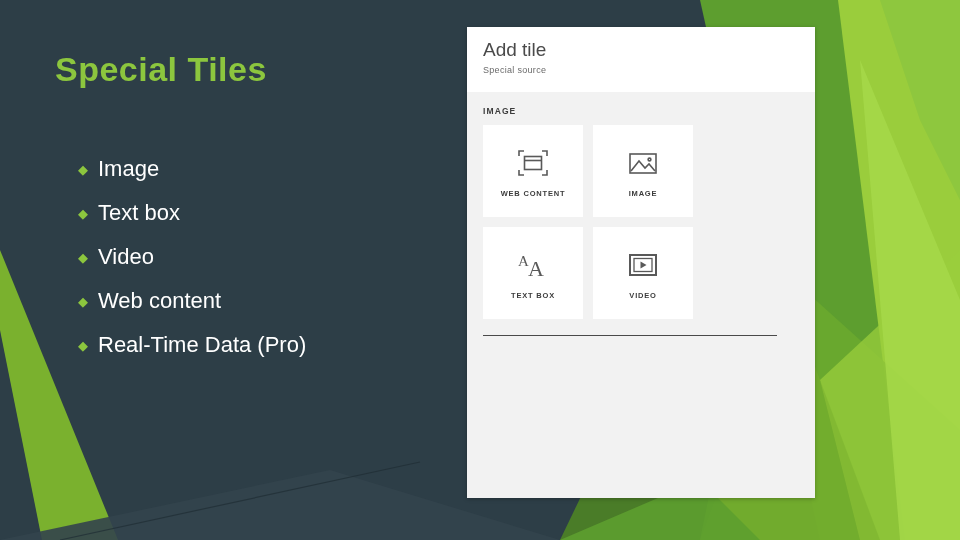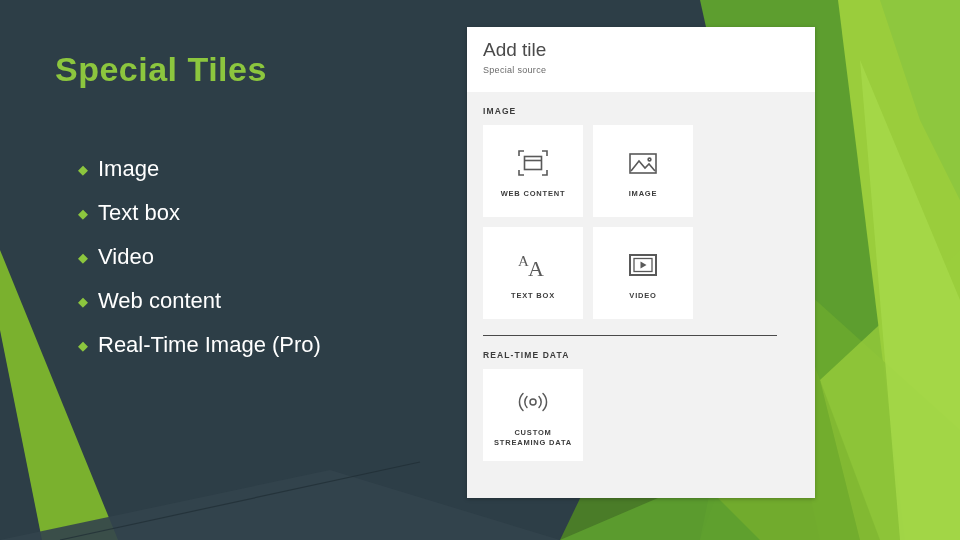--- a/index.html
+++ b/index.html
@@ -170,21 +170,21 @@
       <span class="bullet-label">Video</span>
     </div>
 
     <div class="bullet-row">
       <span class="bullet-marker">◆</span>
       <span class="bullet-label">Web content</span>
     </div>
 
     <div class="bullet-row">
       <span class="bullet-marker">◆</span>
-      <span class="bullet-label">Real-Time Image (Pro)</span>
+      <span class="bullet-label">Real-Time Data (Pro)</span>
     </div>
 
   </div>
 
   <div id="dialog">
 
     <div id="dialog-header">
       <div id="dialog-title">Add tile</div>
       <div id="dialog-subtitle">Special source</div>
     </div>
@@ -246,40 +246,17 @@
               </svg>
             </span>
             <span class="tile-label">VIDEO</span>
           </div>
 
         </div>
       </div>
 
       <div id="section-divider"></div>
 
-      <div id="realtime-section">
-        <div class="section-label">REAL-TIME DATA</div>
-
-        <div class="tile-grid">
-
-          <div class="tile-card">
-            <span class="tile-icon">
-              <svg width="36" height="26" viewBox="0 0 36 26">
-                <g fill="none" stroke="#595959" stroke-width="1.5" stroke-linecap="round">
-                  <circle cx="18" cy="13" r="3"></circle>
-                  <path d="M12 7.5 A 8 8 0 0 0 12 18.5"></path>
-                  <path d="M24 7.5 A 8 8 0 0 1 24 18.5"></path>
-                  <path d="M8 4.5 A 12 12 0 0 0 8 21.5"></path>
-                  <path d="M28 4.5 A 12 12 0 0 1 28 21.5"></path>
-                </g>
-              </svg>
-            </span>
-            <span class="tile-label">CUSTOM
-STREAMING DATA</span>
-          </div>
-
-        </div>
-      </div>
 
     </div>
   </div>
 
 </div>
 
 </body></html>

